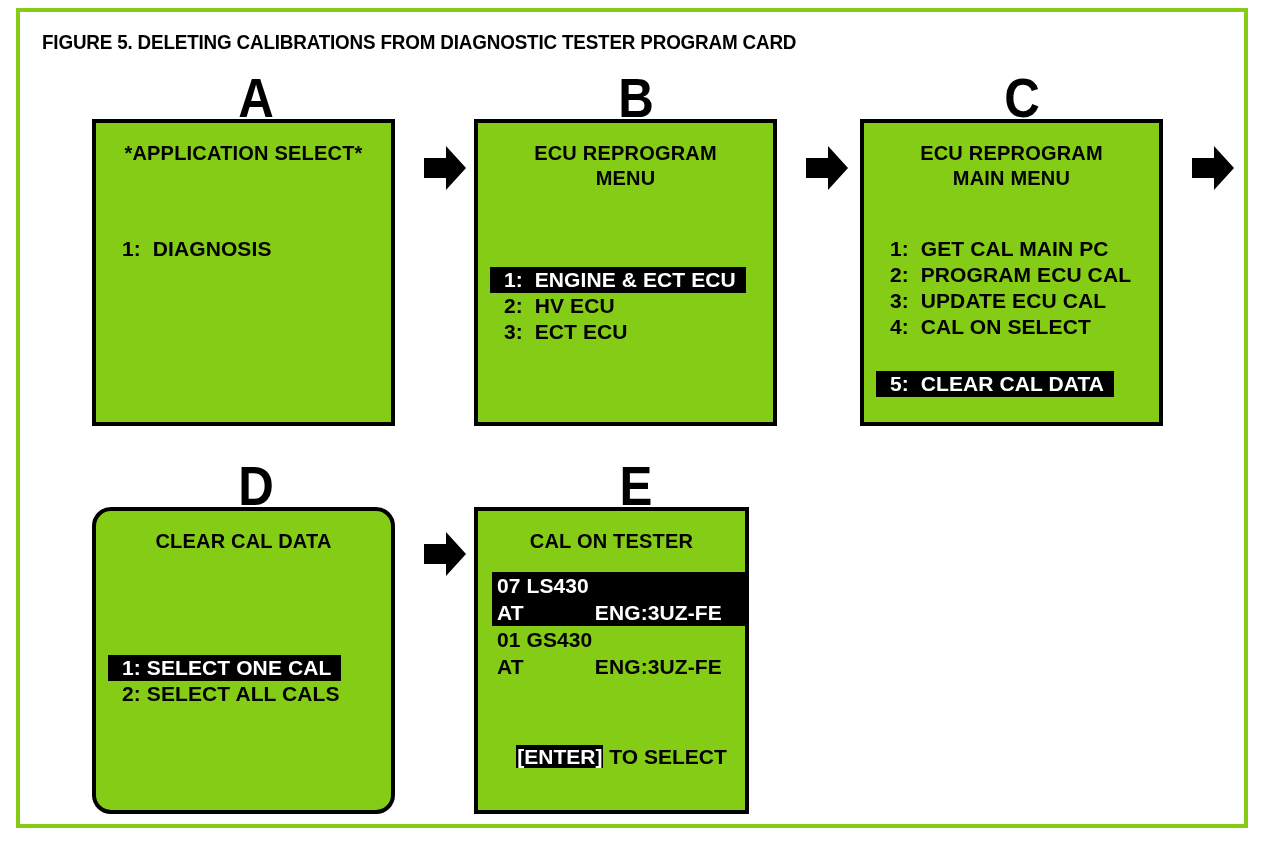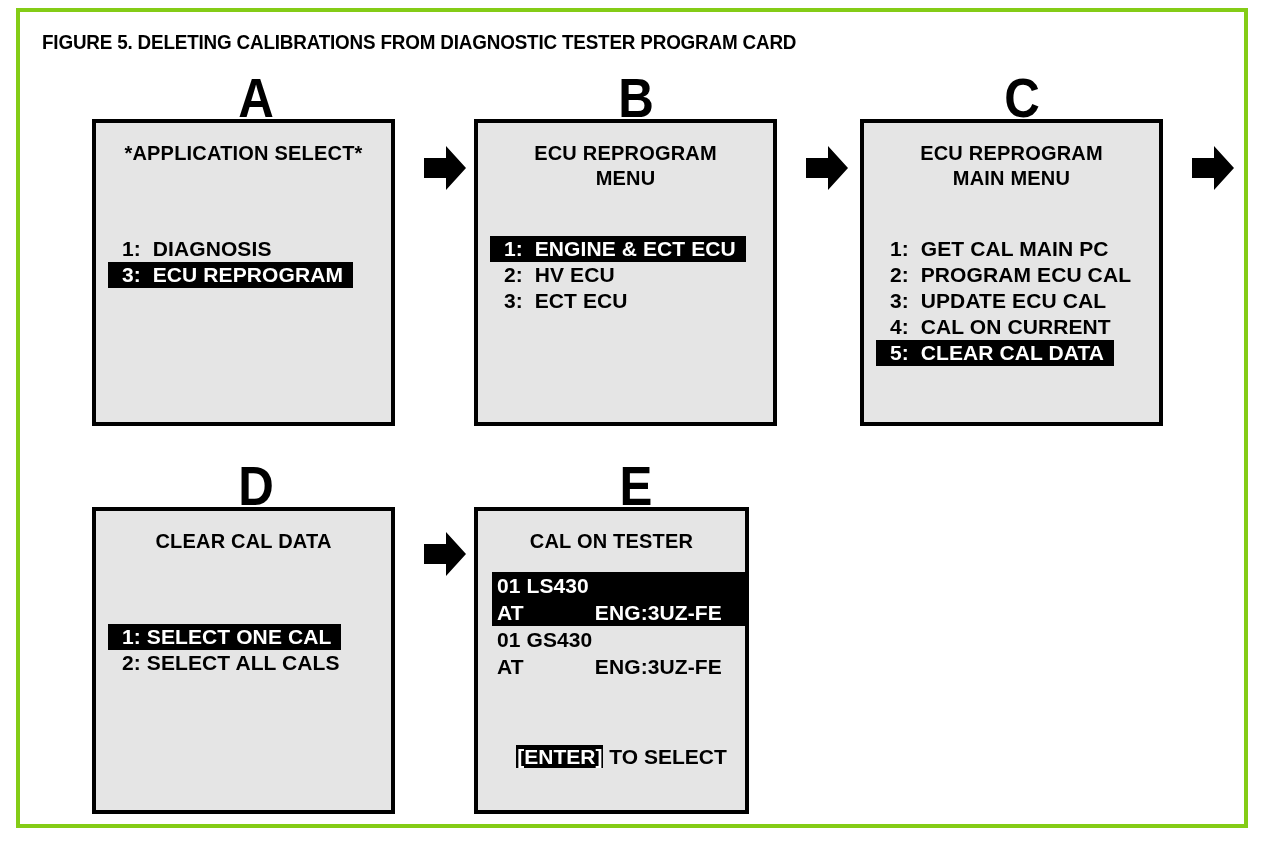--- a/index.html
+++ b/index.html
@@ -48,21 +48,21 @@
     text-align: center;
     width: 60px;
     transform: scaleX(0.88);
   }
 
   
   .screen {
     position: absolute;
     border: 4px solid #000000;
     box-sizing: border-box;
-    background: #e5e5e5;
+    background: #84cc16;
     overflow: hidden;
   }
 
   .screen-title {
     position: absolute;
     left: 0;
     right: 0;
     text-align: center;
     font-size: 20px;
     font-weight: bold;
@@ -88,20 +88,21 @@
     color: #000000;
     background: transparent;
     display: block;
     width: max-content;
     box-sizing: border-box;
   }
   .menu-row.hl {
     background: #000000;
     color: #ffffff;
     padding-right: 10px;
+    margin-top: 31px;
   }
 
   
   .cal-block {
     position: absolute;
     left: 14px;
     width: 258px;
     box-sizing: border-box;
   }
   .cal-block.hl {
@@ -152,21 +153,20 @@
 <div id="figure-frame">
 
   <div id="figure-title">FIGURE 5.  DELETING CALIBRATIONS FROM DIAGNOSTIC TESTER PROGRAM CARD</div>
 
   <div class="panel-letter" style="left:206px; top:58px;">A</div>
 
   <div class="screen" id="screen-a" style="left:72px; top:107px; width:303px; height:307px;">
     <div class="screen-title" style="top:18px;">*APPLICATION SELECT*</div>
     <div class="menu-list" style="top:113px;">
       <div class="menu-row">1:  DIAGNOSIS</div>
-      <div class="menu-row hl">3:  ECU REPROGRAM</div>
     </div>
   </div>
 
   <div class="arrow" style="left:404px; top:134px;">
     <svg viewBox="0 0 42 44" xmlns="http://www.w3.org/2000/svg" aria-hidden="true">
       <polygon points="0,12 22,12 22,0 42,22 22,44 22,32 0,32" fill="#000000"></polygon>
     </svg>
   </div>
 
   <div class="panel-letter" style="left:586px; top:58px;">B</div>
@@ -189,54 +189,54 @@
 
   <div class="panel-letter" style="left:972px; top:58px;">C</div>
 
   <div class="screen" id="screen-c" style="left:840px; top:107px; width:303px; height:307px;">
     <div class="screen-title" style="top:18px;">ECU REPROGRAM
 MAIN MENU</div>
     <div class="menu-list" style="top:113px;">
       <div class="menu-row">1:  GET CAL MAIN PC</div>
       <div class="menu-row">2:  PROGRAM ECU CAL</div>
       <div class="menu-row">3:  UPDATE ECU CAL</div>
-      <div class="menu-row">4:  CAL ON CURRENT</div>
+      <div class="menu-row">4:  CAL ON SELECT</div>
       <div class="menu-row hl">5:  CLEAR CAL DATA</div>
     </div>
   </div>
 
   <div class="arrow" style="left:1172px; top:134px;">
     <svg viewBox="0 0 42 44" xmlns="http://www.w3.org/2000/svg" aria-hidden="true">
       <polygon points="0,12 22,12 22,0 42,22 22,44 22,32 0,32" fill="#000000"></polygon>
     </svg>
   </div>
 
   <div class="panel-letter" style="left:206px; top:446px;">D</div>
 
-  <div class="screen" id="screen-d" style="left:72px; top:495px; width:303px; height:307px;">
+  <div class="screen" id="screen-d" style="left:72px; top:495px; width:303px; height:307px;border-radius:19px;">
     <div class="screen-title" style="top:18px;">CLEAR CAL DATA</div>
     <div class="menu-list" style="top:113px;">
       <div class="menu-row hl">1: SELECT ONE CAL</div>
       <div class="menu-row">2: SELECT ALL CALS</div>
     </div>
   </div>
 
   <div class="arrow" style="left:404px; top:520px;">
     <svg viewBox="0 0 42 44" xmlns="http://www.w3.org/2000/svg" aria-hidden="true">
       <polygon points="0,12 22,12 22,0 42,22 22,44 22,32 0,32" fill="#000000"></polygon>
     </svg>
   </div>
 
   <div class="panel-letter" style="left:586px; top:446px;">E</div>
 
   <div class="screen" id="screen-e" style="left:454px; top:495px; width:275px; height:307px;">
     <div class="screen-title" style="top:18px;">CAL ON TESTER</div>
 
     <div class="cal-block hl" style="top:61px;">
-      <div class="cal-line">01 LS430</div>
+      <div class="cal-line">07 LS430</div>
       <div class="cal-line">AT            ENG:3UZ-FE</div>
     </div>
 
     <div class="cal-block" style="top:115px;">
       <div class="cal-line">01 GS430</div>
       <div class="cal-line">AT            ENG:3UZ-FE</div>
     </div>
 
     <div class="footer-lines" style="top:232px;">
       <div class="footer-line"><span class="key-inv">[ENTER]</span><span> TO SELECT</span></div>

